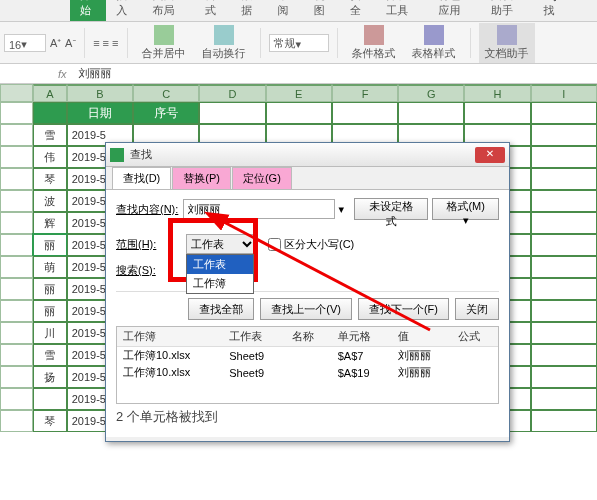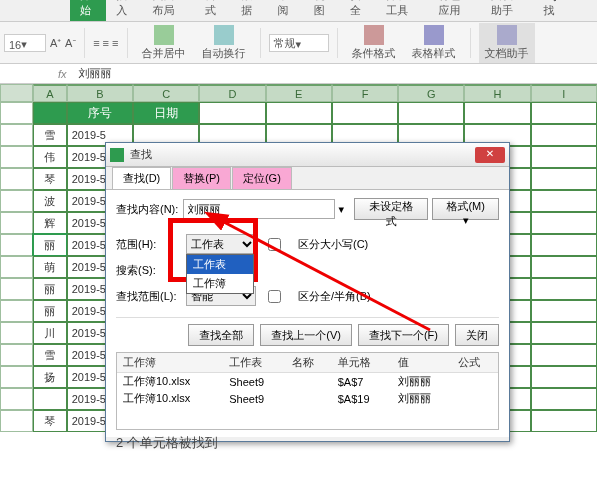--- a/index.html
+++ b/index.html
@@ -40,25 +40,25 @@
 .dialog { position: absolute; left: 105px; top: 142px; width: 405px; height: 300px; background: #f0f0f0; border: 1px solid #5a7a9a; box-shadow: 2px 2px 6px rgba(0,0,0,.4); }
 .dialog .titlebar { height: 24px; background: linear-gradient(#fdfdfd,#e5e5e5); display: flex; align-items: center; padding: 0 4px; border-bottom: 1px solid #bbb; }
 .dialog .titlebar .ticon { width: 14px; height: 14px; background: #2e9b4f; margin-right: 6px; }
 .dialog .titlebar .ttitle { font-size: 11px; color: #333; flex: 1; }
 .dialog .titlebar .close { width: 30px; height: 16px; background: #d04040; color: #fff; text-align: center; line-height: 14px; font-size: 10px; border-radius: 2px; }
 .dialog .dtabs { height: 22px; display: flex; align-items: flex-end; padding-left: 6px; background: #f0f0f0; }
 .dialog .dtabs span { padding: 3px 10px; font-size: 11px; border: 1px solid #bbb; border-bottom: none; background: #f9a8d4; margin-right: 1px; }
 .dialog .dtabs span.active { background: #fff; }
 .dialog .body { padding: 8px 10px; background: #fff; height: 248px; border-top: 1px solid #bbb; position: relative; }
 .dlgrow { display: flex; align-items: center; margin-bottom: 6px; font-size: 11px; }
-.dlgrow label { width: 70px; }
+.dlgrow label { width: 70px; text-decoration: underline; }
 .dlgrow input[type=text] { flex: 1; height: 20px; border: 1px solid #aaa; padding: 0 4px; font-size: 11px; }
 .dlgrow select { height: 20px; border: 1px solid #aaa; font-size: 11px; }
 .btn { height: 22px; border: 1px solid #999; background: linear-gradient(#fdfdfd,#e5e5e5); padding: 0 10px; font-size: 11px; cursor: pointer; }
-.chk { display: flex; align-items: center; gap: 17px; font-size: 11px; }
+.chk { display: flex; align-items: center; gap: 3px; font-size: 11px; }
 .redbox { position: absolute; border: 5px solid #e00; pointer-events: none; }
 .arrow { position: absolute; pointer-events: none; }
 .results { border: 1px solid #bbb; height: 78px; background: #fff; overflow: auto; margin-top: 6px; }
 .results table { width: 100%; border-collapse: collapse; font-size: 11px; }
 .results th { text-align: left; padding: 2px 6px; background: #f5f5f5; border-bottom: 1px solid #ddd; font-weight: normal; color: #333; }
 .results td { padding: 1px 6px; }
 .status { font-size: 13px; color: #444; padding-top: 4px; }
 .dropdown-open { position: absolute; background: #fff; border: 1px solid #666; z-index: 10; }
 .dropdown-open div { padding: 2px 6px; font-size: 11px; background: #fff; }
 .dropdown-open div.sel { background: #2060c0; color: #fff; }
@@ -129,22 +129,22 @@
     <div class="ch">D</div>
     <div class="ch">E</div>
     <div class="ch">F</div>
     <div class="ch">G</div>
     <div class="ch">H</div>
     <div class="ch">I</div>
   </div>
   <div class="row">
     <div class="rh"></div>
     <div class="cell a head"></div>
+    <div class="cell head">日期</div>
     <div class="cell head">序号</div>
-    <div class="cell head">日期</div>
     <div class="cell"></div>
       <div class="cell"></div>
       <div class="cell"></div>
       <div class="cell"></div>
       <div class="cell"></div>
       <div class="cell"></div>
   </div>
   <div id="rows">
       <div class="row">
         <div class="rh"></div>
@@ -350,28 +350,20 @@
       </div>
       <div class="chk" style="margin-left:12px;">
           <input type="checkbox" style="">
           <span>区分大小写(C)</span>
         </div>
     </div>
     <div class="dlgrow">
       <label>搜索(S):</label>
       <select style="width:70px;visibility:hidden;"></select>
       <div style="flex:1;"></div>
-    </div>
-    <div class="dlgrow">
-      <label>查找范围(L):</label>
-      <select style="width:70px;"><option>智能</option></select>
-      <div class="chk" style="margin-left:12px;">
-          <input type="checkbox" style="">
-          <span>区分全/半角(B)</span>
-        </div>
     </div>
 
     <div style="height:6px;border-bottom:1px solid #ddd;margin-bottom:6px;"></div>
     <div style="display:flex;justify-content:flex-end;gap:6px;">
       <button class="btn">查找全部</button>
       <button class="btn">查找上一个(V)</button>
       <button class="btn">查找下一个(F)</button>
       <button class="btn">关闭</button>
     </div>
 

